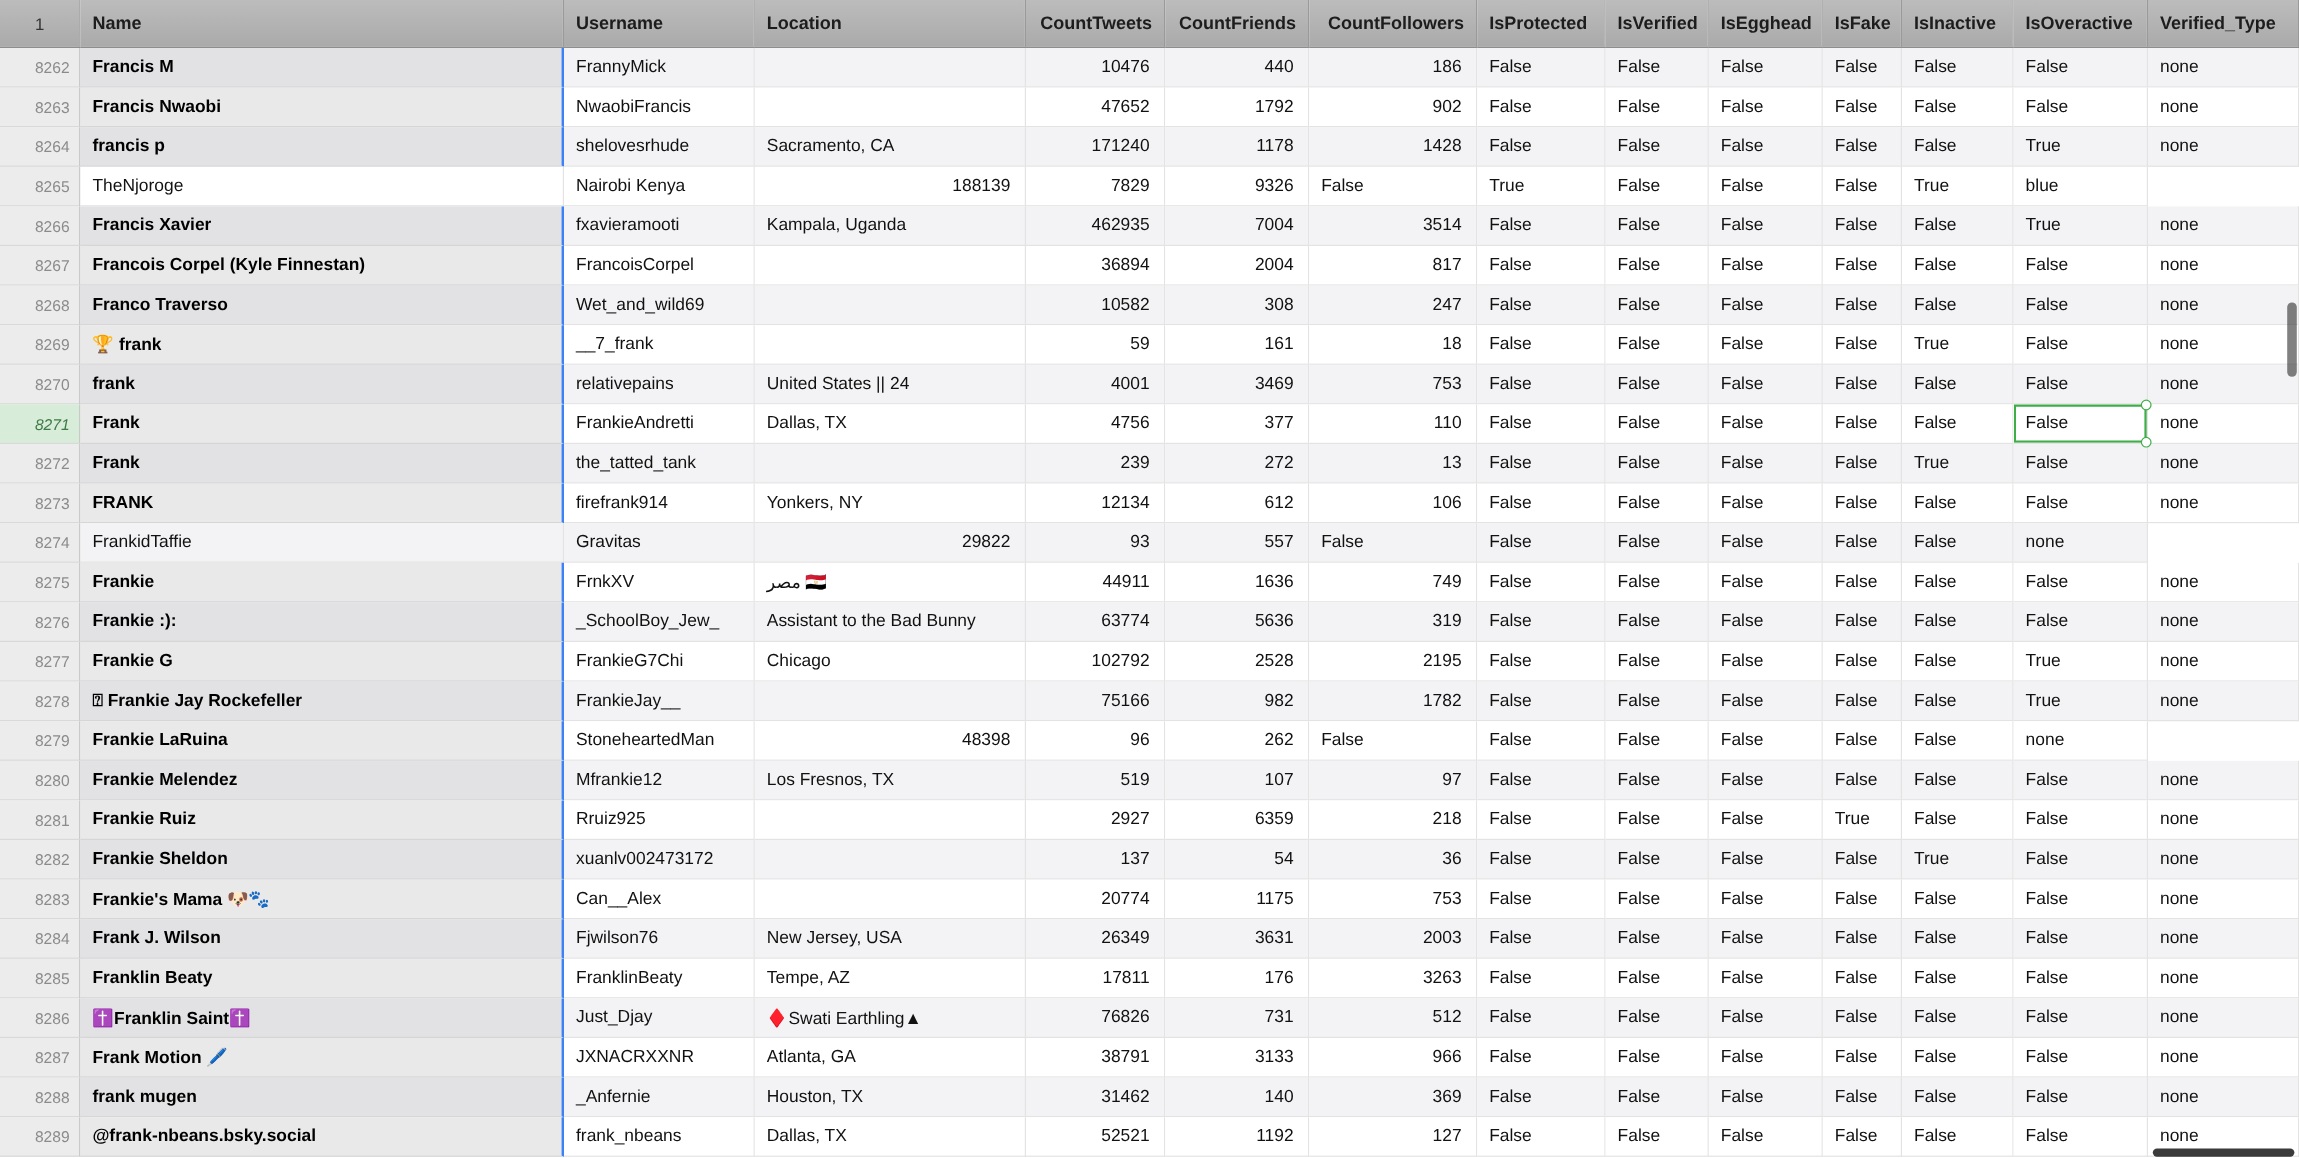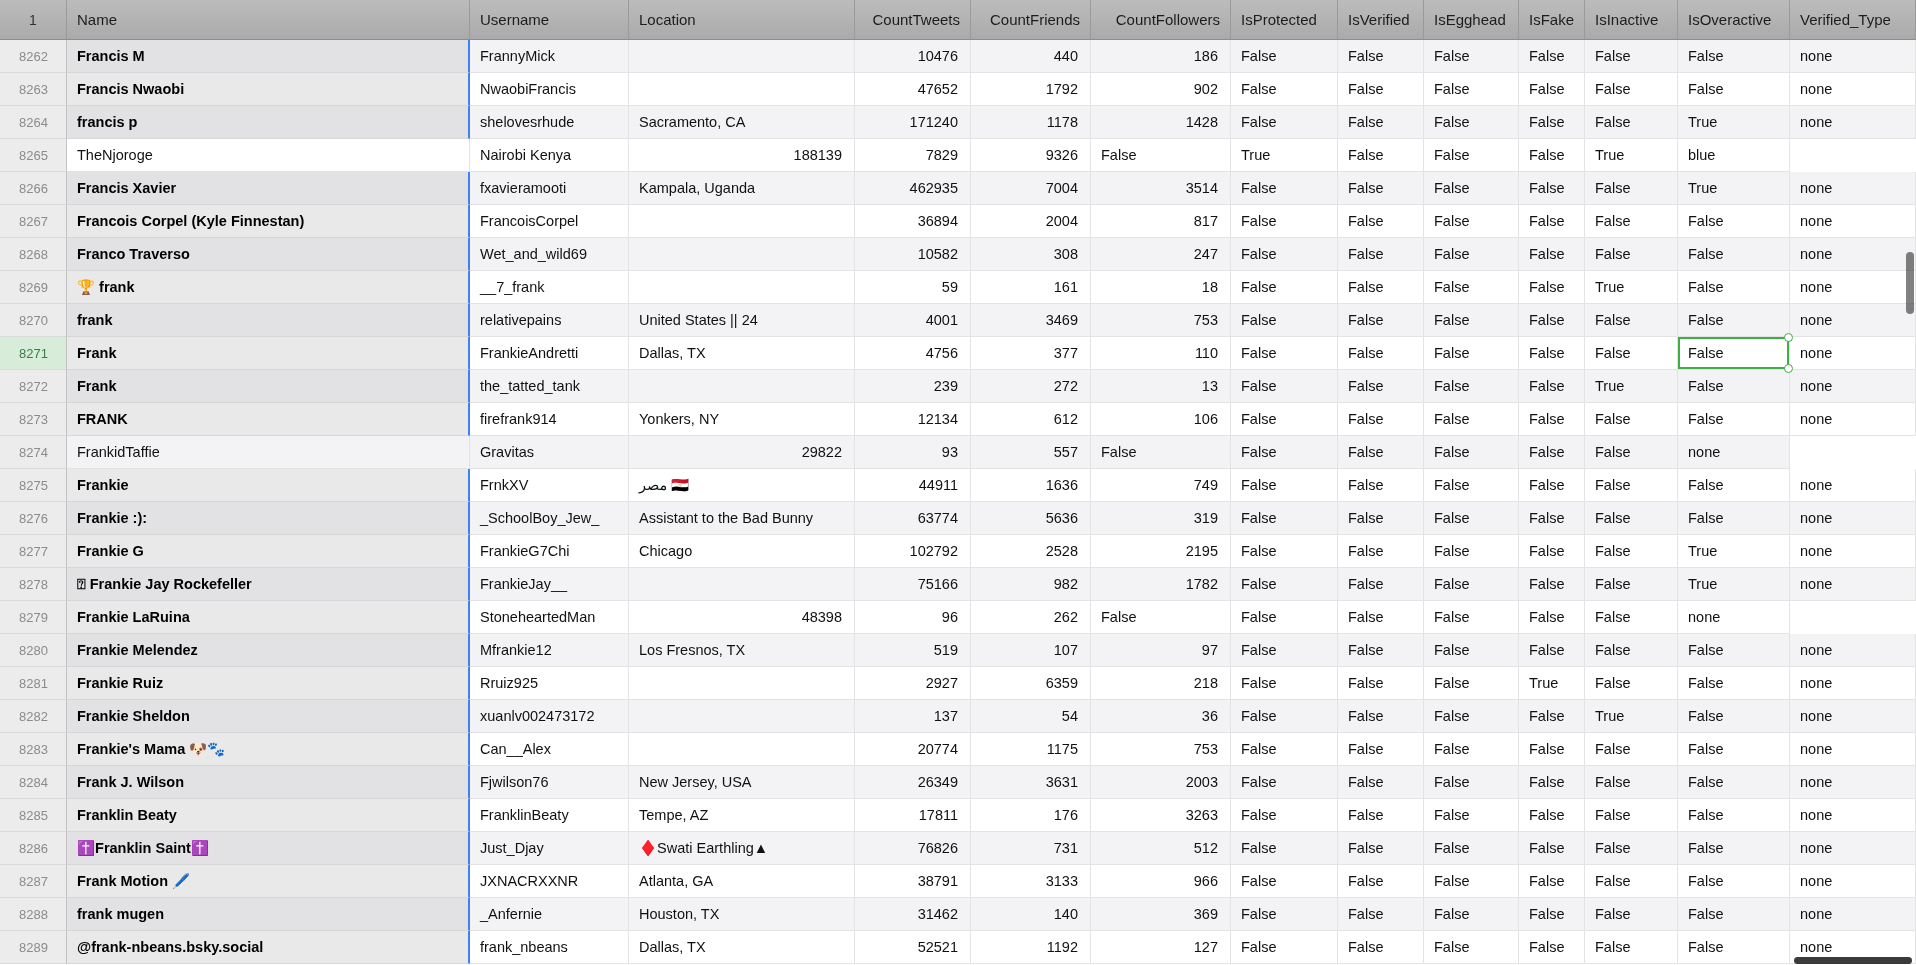--- a/index.html
+++ b/index.html
@@ -17,45 +17,45 @@
 
   
   .header-row { height: 40px; }
   .header-row .cell {
     height: 40px;
     background: linear-gradient(#bcbcbc, #aaaaaa);
     border-right: 1px solid #9a9a9a;
     border-bottom: 1px solid #8d8d8d;
     display: flex; align-items: center;
     padding: 0 10px;
-    font-size: 15px; font-weight: normal; color: #1d1d1d;
+    font-size: 15px; font-weight: bold; color: #1d1d1d;
     white-space: nowrap; overflow: hidden;
   }
   .header-row .corner {
     justify-content: center;
     font-weight: normal; font-size: 14px; color: #333;
   }
 
   
   .row { height: 33px; }
   .cell {
     display: flex; align-items: center;
     white-space: nowrap; overflow: hidden;
     height: 33px;
   }
   .rownum {
     background: #ececec;
     color: #8b8b8b;
     font-size: 13px;
     justify-content: flex-end;
-    padding-right: 18px;
+    padding-right: 8px;
     border-right: 1px solid #c2c2c2;
     border-bottom: 1px solid #d9d9d9;
   }
-  .rownum.selected-row { background: #d7edd9; color: #3f7a46; }
+  .rownum.selected-row { background: #d7edd9; color: #3f7a46; font-style: italic; }
 
   .data {
     background: #ffffff;
     font-size: 14.5px; color: #111;
     padding: 0 10px;
     border-right: 1px solid #e3e3e3;
     border-bottom: 1px solid #e3e3e3;
   }
   .data.c-name {
     background: #e9e9e9;

